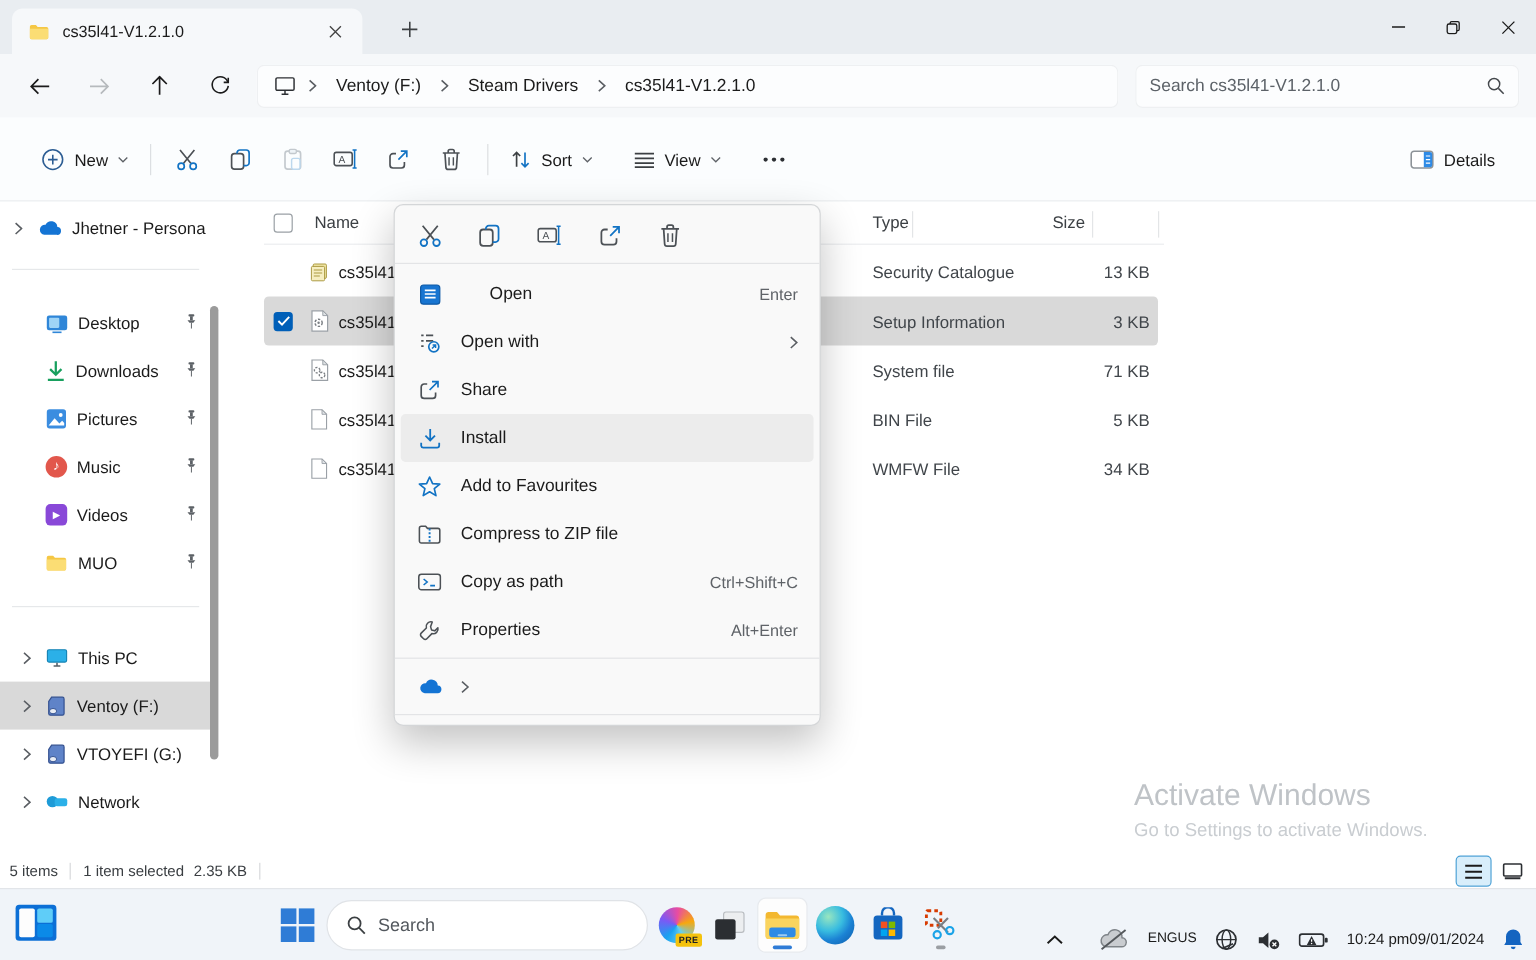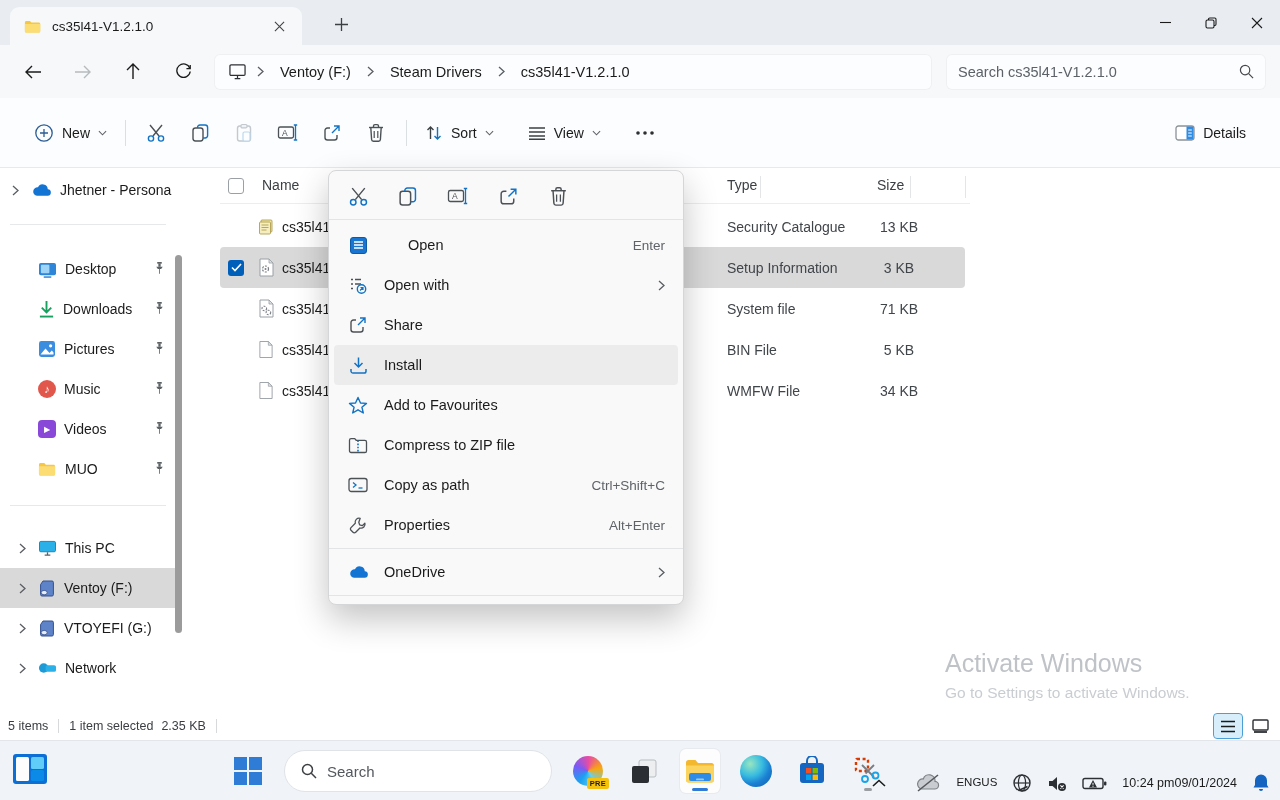--- a/index.html
+++ b/index.html
@@ -61,21 +61,21 @@
   .hdr-type { position:absolute; left:507px; top:7px; }
   .hdr-size { position:absolute; left:657px; top:7px; }
   .rows { position:absolute; top:38px; left:44px; width:745px; }
   .frow { height:41px; display:flex; align-items:center; position:relative; font-size:14px; border-radius:4px; }
   .frow.selected { background:#d9d9d9; }
   .frow .cb { width:16px; height:16px; margin-left:8px; border-radius:3px; }
   .frow .cb.checked { background:#005fb8; display:flex; align-items:center; justify-content:center; }
   .frow .ficon { margin-left:12px; width:20px; height:20px; display:flex; align-items:center; justify-content:center; }
   .frow .fname { margin-left:6px; white-space:nowrap; }
   .frow .ftype { position:absolute; left:507px; color:#40454a; }
-  .frow .fsize { position:absolute; left:620px; width:118px; text-align:center; color:#40454a; }
+  .frow .fsize { position:absolute; left:620px; width:118px; text-align:right; color:#40454a; }
 
   
   .ctx { position:absolute; left:328px; top:170px; width:356px; background:#f9f9f9; border:1px solid #d4d6d8;
          border-radius:8px; box-shadow:0 14px 34px rgba(0,0,0,.24); z-index:10; padding-bottom:5px; }
   .ctx-iconrow { display:flex; align-items:center; gap:28px; padding:14px 18px 12px 18px; }
   .ctx-iconrow .qi { width:22px; height:22px; display:flex; align-items:center; justify-content:center; }
   .ctx-hr { height:1px; background:#e3e4e6; margin:0; }
   .ctx-hr.inner { margin:3px 0; }
   .ctx-item { height:40px; margin:0 5px; border-radius:4px; display:flex; align-items:center; padding:0 13px; gap:15px; font-size:14.5px; }
   .ctx-item.hl { background:#ececec; }
@@ -93,21 +93,21 @@
                align-items:center; font-size:12.5px; color:#3a3e42; padding-left:8px; }
   .sb-sep { width:1px; height:14px; background:#d7d9db; margin:0 10px; }
   .sb-gap { width:8px; }
   .sb-views { position:absolute; right:6px; top:2px; display:flex; gap:4px; }
   .sb-view { width:28px; height:24px; display:flex; align-items:center; justify-content:center; border-radius:3px; }
   .sb-view.active { background:#d8eefb; outline:1.5px solid #4aa0d6; }
 
   
   .taskbar { position:absolute; left:0; right:0; bottom:0; height:60px; background:#f0f4f9; border-top:1px solid #e2e5e9; }
   .tk-widgets { position:absolute; left:12px; top:12px; }
-  .tk-center { position:absolute; left:228px; top:8px; height:44px; display:flex; align-items:center; gap:16px; }
+  .tk-center { position:absolute; left:228px; top:8px; height:44px; display:flex; align-items:center; gap:4px; }
   .tk-app { width:40px; height:44px; display:flex; align-items:center; justify-content:center; border-radius:6px; position:relative; }
   .tk-app.active { background:#fdfdfd; box-shadow:0 0 0 1px #e7eaee; }
   .tk-app.active::after { content:""; position:absolute; bottom:2px; left:12px; width:16px; height:3px; border-radius:2px; background:#2f7cd6; }
   .tk-app.running::after { content:""; position:absolute; bottom:2px; left:16px; width:8px; height:3px; border-radius:2px; background:#9a9ea3; }
   .tk-search { width:268px; height:42px; background:#fff; border:1px solid #e0e3e7; border-radius:21px;
                display:flex; align-items:center; padding:0 16px; gap:10px; }
   .tk-search input { flex:1; border:none; outline:none; background:transparent; font-family:inherit; font-size:15px; color:#3f4449; }
   .tk-search input::placeholder { color:#53585e; opacity:1; }
   .copilot { width:30px; height:30px; border-radius:50%;
              background:conic-gradient(from 220deg,#19a1f0,#7a5af5,#e94ca1,#f7a80d,#66d0f0,#19a1f0); position:relative; }
@@ -726,21 +726,20 @@
     <span class="ml">Properties</span>
     <span class="ms">Alt+Enter</span>
   </div>
   <div class="ctx-hr inner"></div>
   <div class="ctx-item">
     <span class="mi">
       <svg width="21" height="14" viewBox="0 0 22 14">
           <path d="M6.2 13h11a3.4 3.4 0 0 0 .4-6.8A5.4 5.4 0 0 0 7.3 4.2 4.3 4.3 0 0 0 6.2 13z" fill="#1474d4"></path>
         </svg>
     </span>
-    <span class="ml">OneDrive</span>
     <span>
       <svg width="7" height="11" viewBox="0 0 7 11">
           <path d="M1 1l5 4.5L1 10" fill="none" stroke="#5a5e63" stroke-width="1.3"></path>
         </svg>
     </span>
   </div>
   <div class="ctx-hr inner"></div>
 </div>
 
 <div class="watermark">

